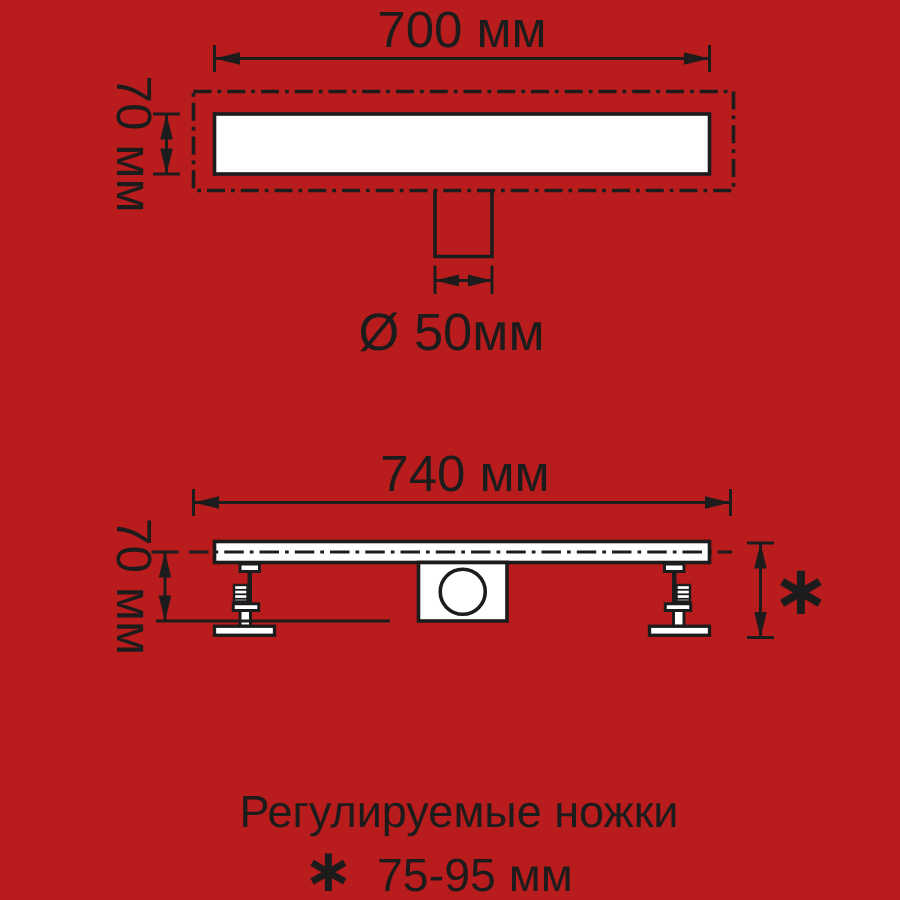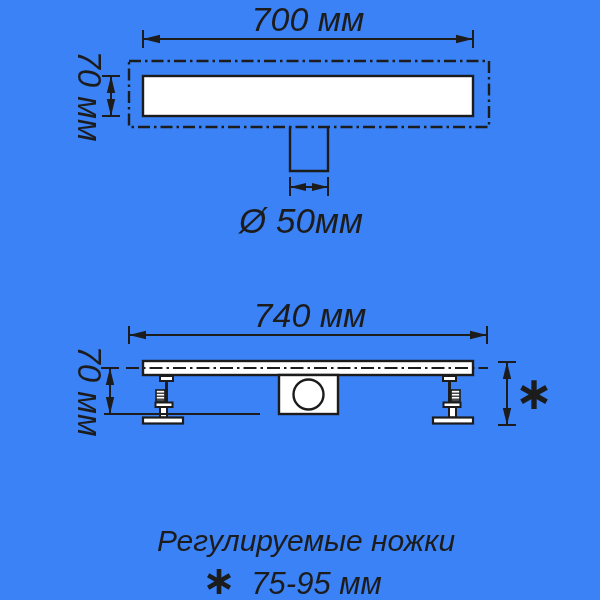--- a/index.html
+++ b/index.html
@@ -1,17 +1,17 @@
 <!DOCTYPE html>
 <html><head>
 <meta charset="utf-8">
 <style>
   html,body{margin:0;padding:0;background:#fff;}
-  .canvas{position:relative;width:600px;height:600px;background:#3b82f6;overflow:hidden;
-          font-family:"Liberation Sans","DejaVu Sans",sans-serif;font-style:italic;}
+  .canvas{position:relative;width:600px;height:600px;background:#b91c1c;overflow:hidden;
+          font-family:"Liberation Sans","DejaVu Sans",sans-serif;}
   svg text{font-family:"Liberation Sans","DejaVu Sans",sans-serif;fill:#1c1c1c;}
 </style>
 </head>
 <body>
 
 <div class="canvas">
 <svg width="600" height="600" viewBox="0 0 600 600">
 
   <g stroke="#1c1c1c" fill="none">
 

